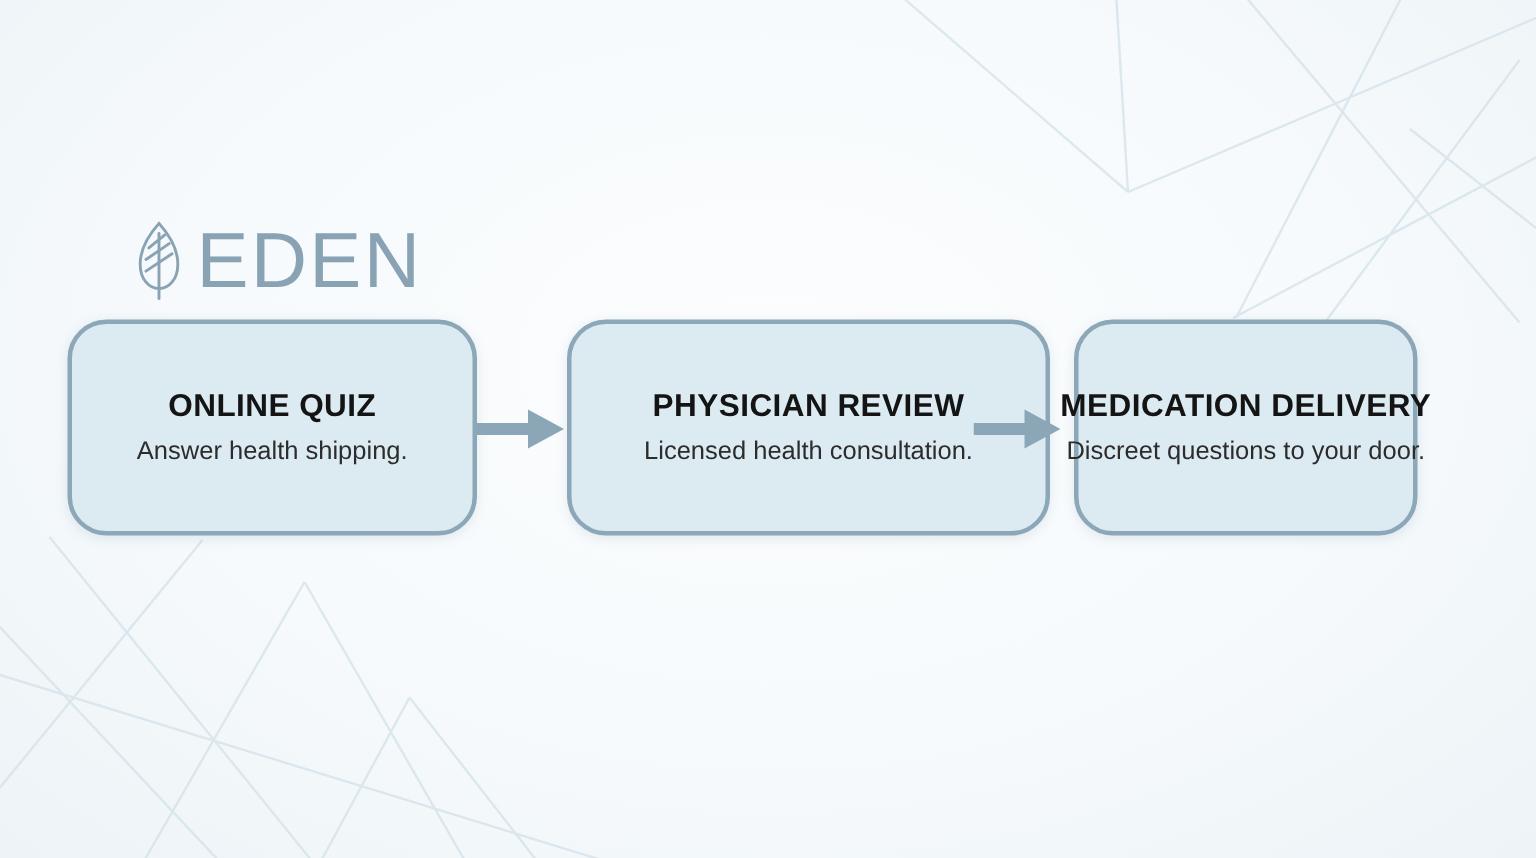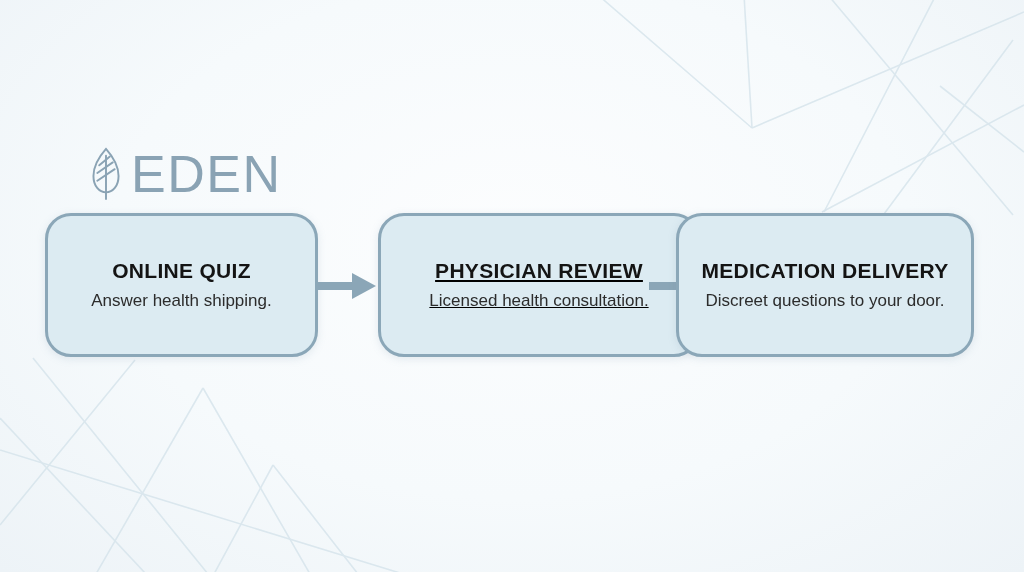--- a/index.html
+++ b/index.html
@@ -17,22 +17,22 @@
   }
 
   .flow-step{
     position:absolute;top:213px;height:144px;box-sizing:border-box;
     background:#dcebf2;border:3px solid #8ba7b8;border-radius:26px;
     display:flex;flex-direction:column;justify-content:center;align-items:center;gap:8px;
     box-shadow:0 2px 8px rgba(120,150,170,0.18);
     text-align:center;
   }
   #step-1{left:45px;width:273px;text-align:right;}
-  #step-2{left:378px;width:322px;text-decoration:underline;}
-  #step-3{left:676px;width:298px;}
+  #step-2{left:378px;width:322px;}
+  #step-3{left:716px;width:229px;}
 
   .step-title{
     font-weight:bold;font-size:21px;color:#141414;letter-spacing:0.3px;white-space:nowrap;
   }
   .step-desc{
     font-size:17px;color:#2c2c2c;white-space:nowrap;
   }
 
   .flow-arrow{position:absolute;top:270px;width:58px;height:32px;}
   #arrow-1{left:318px;}

